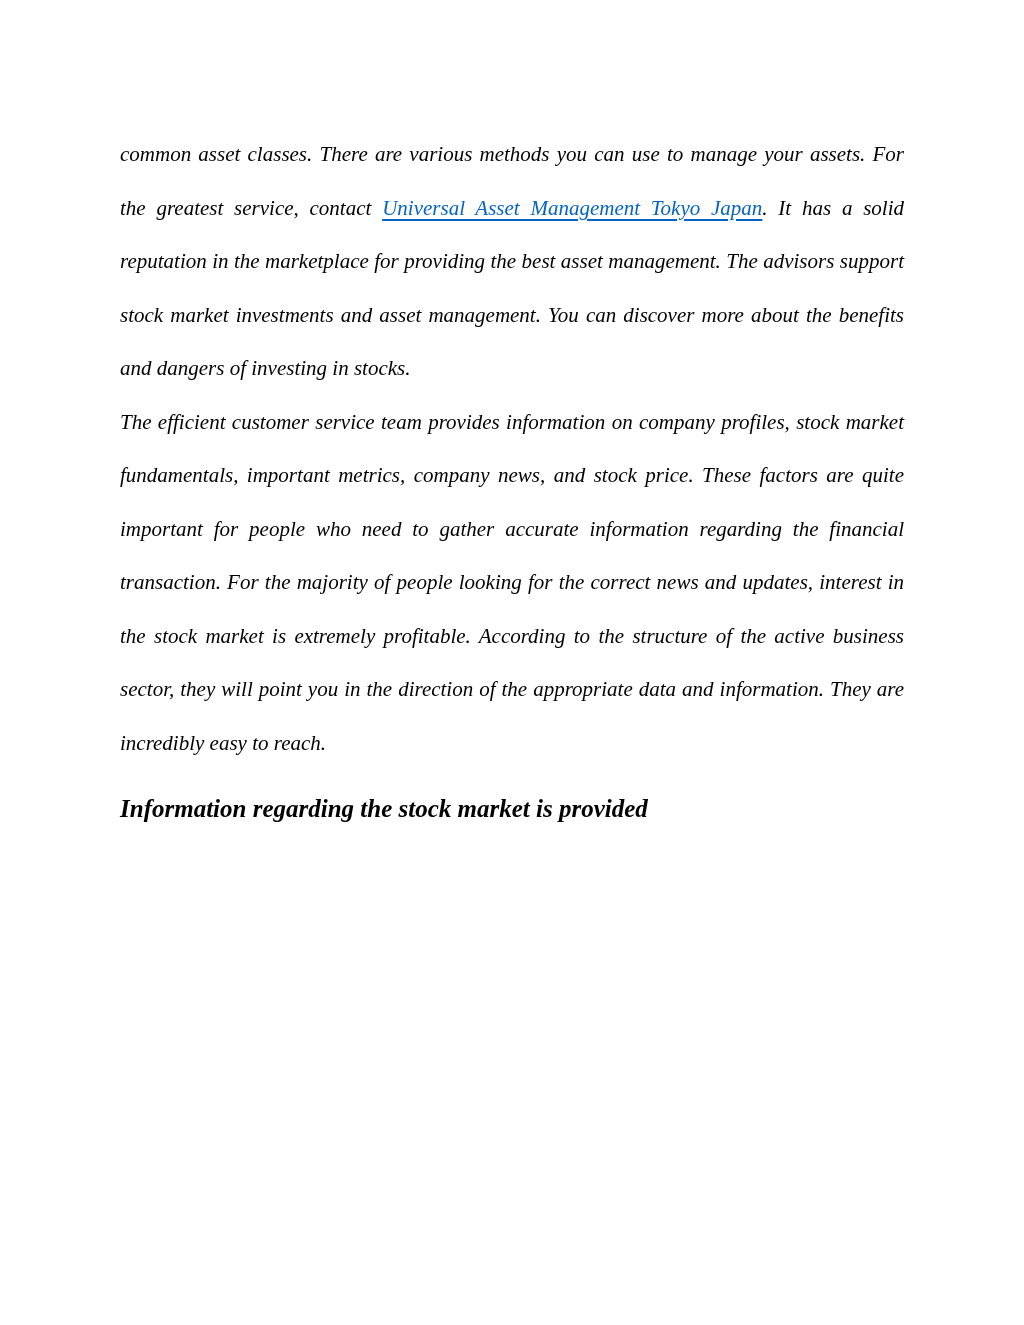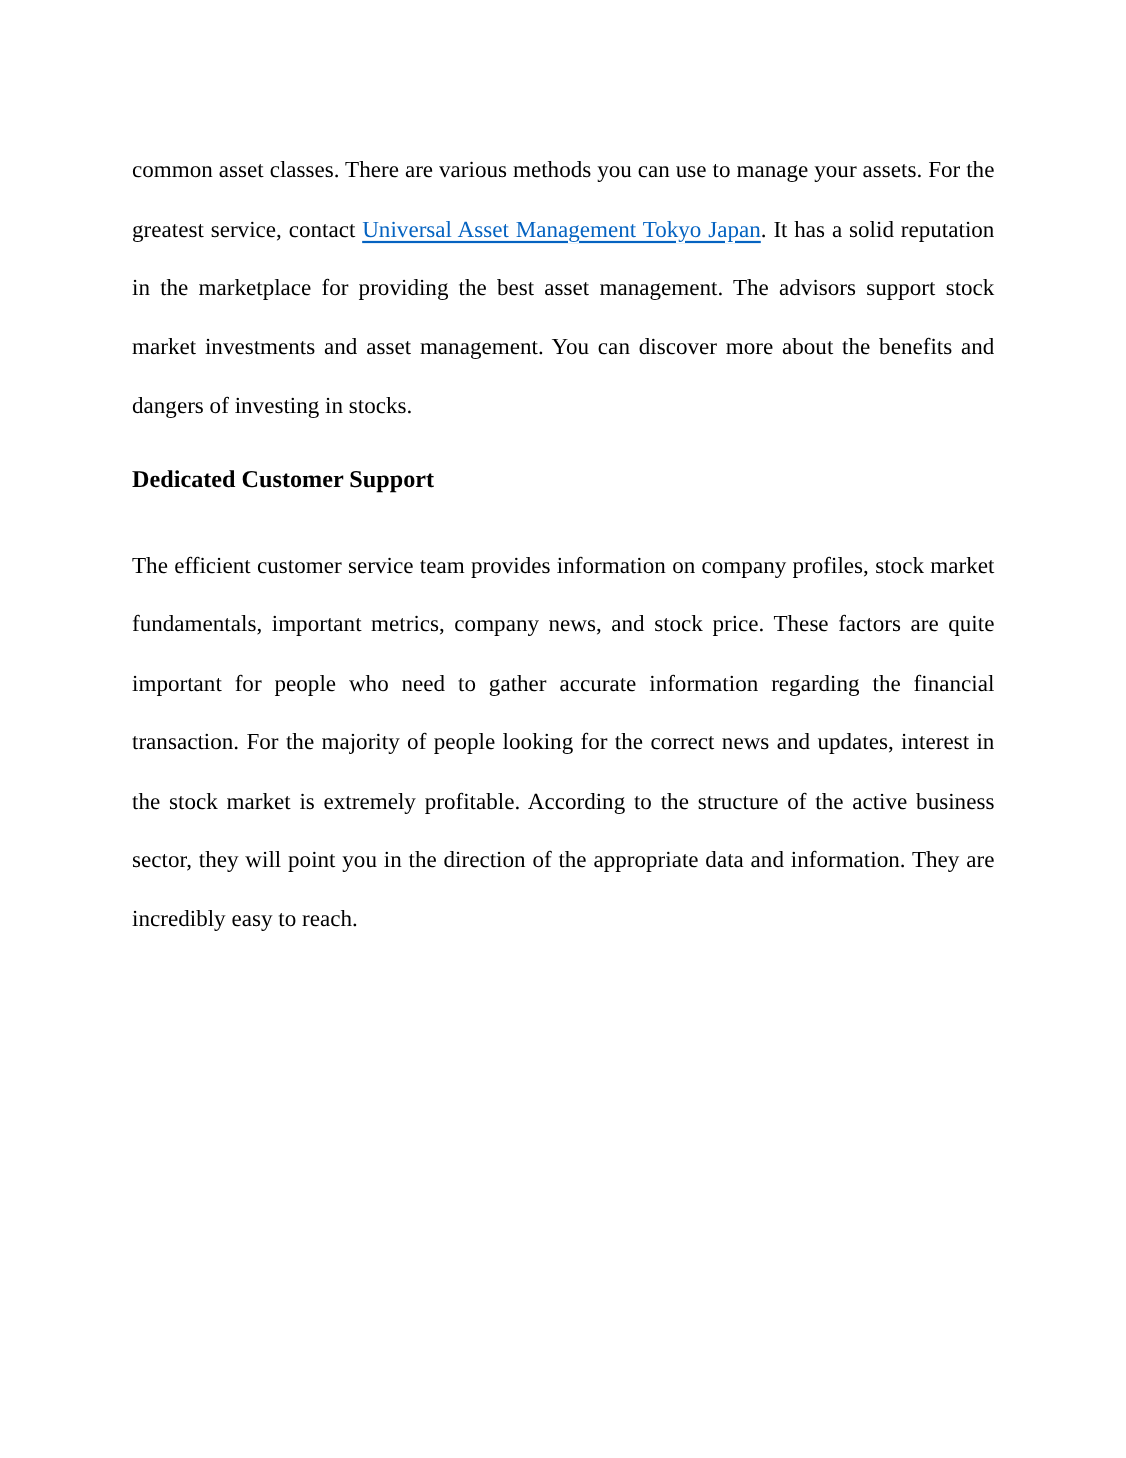--- a/index.html
+++ b/index.html
@@ -7,20 +7,21 @@
     padding: 0;
     background: #ffffff;
   }
   .page {
     position: relative;
     width: 1024px;
     height: 1089px;
     background: #ffffff;
     overflow: hidden;
     box-sizing: border-box;
+    font-style: italic;
   }
   .content {
     box-sizing: border-box;
     padding: 128px 120px 0 120px;
     color: #000000;
     font-family: "Liberation Serif", "DejaVu Serif", serif;
   }
   p.body-text {
     margin: 0;
     font-size: 21px;
@@ -52,20 +53,20 @@
   }
 </style>
 </head>
 <body>
 
 <div class="page" style="background: rgb(255, 255, 255);">
   <div class="content" style="color: rgb(0, 0, 0);">
 
     <p class="body-text"><span>common asset classes. There are various methods you can use to manage your assets. For the greatest service, contact </span><a class="doc-link" href="#">Universal Asset Management Tokyo Japan</a><span>. It has a solid reputation in the marketplace for providing the best asset management. The advisors support stock market investments and asset management. You can discover more about the benefits and dangers of investing in stocks.</span></p>
 
-    <h3 class="sub-heading">Dedicated Customer Support</h3>
 
     <p class="body-text">The efficient customer service team provides information on company profiles, stock market fundamentals, important metrics, company news, and stock price. These factors are quite important for people who need to gather accurate information regarding the financial transaction. For the majority of people looking for the correct news and updates, interest in the stock market is extremely profitable. According to the structure of the active business sector, they will point you in the direction of the appropriate data and information. They are incredibly easy to reach.</p>
 
+    <h2 class="section-heading">Information regarding the stock market is provided</h2>
 
 
   </div>
 </div>
 
 </body></html>

